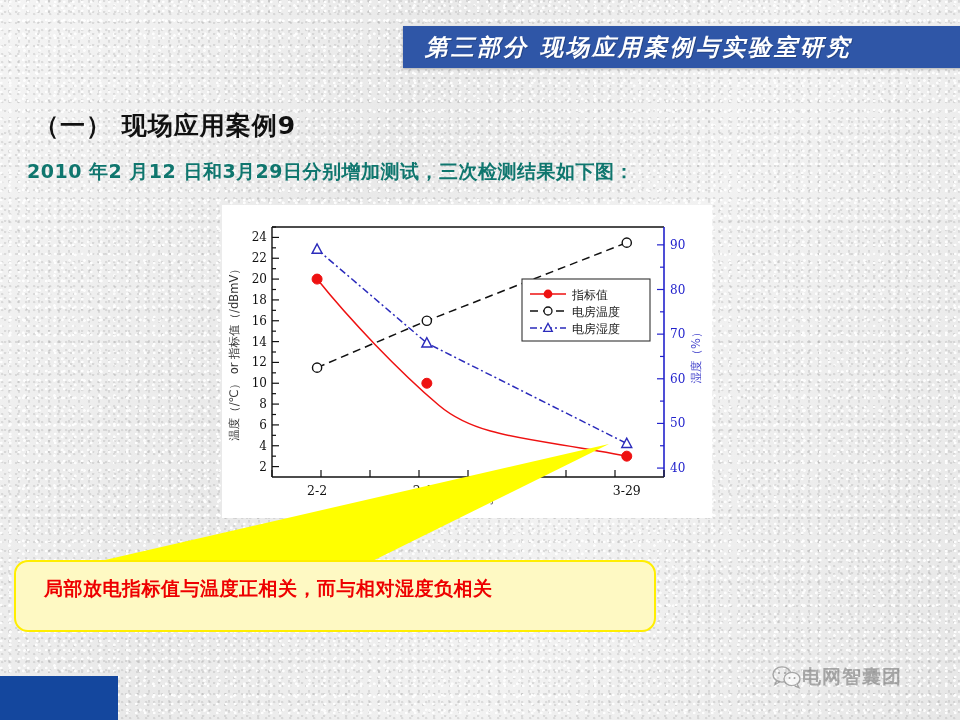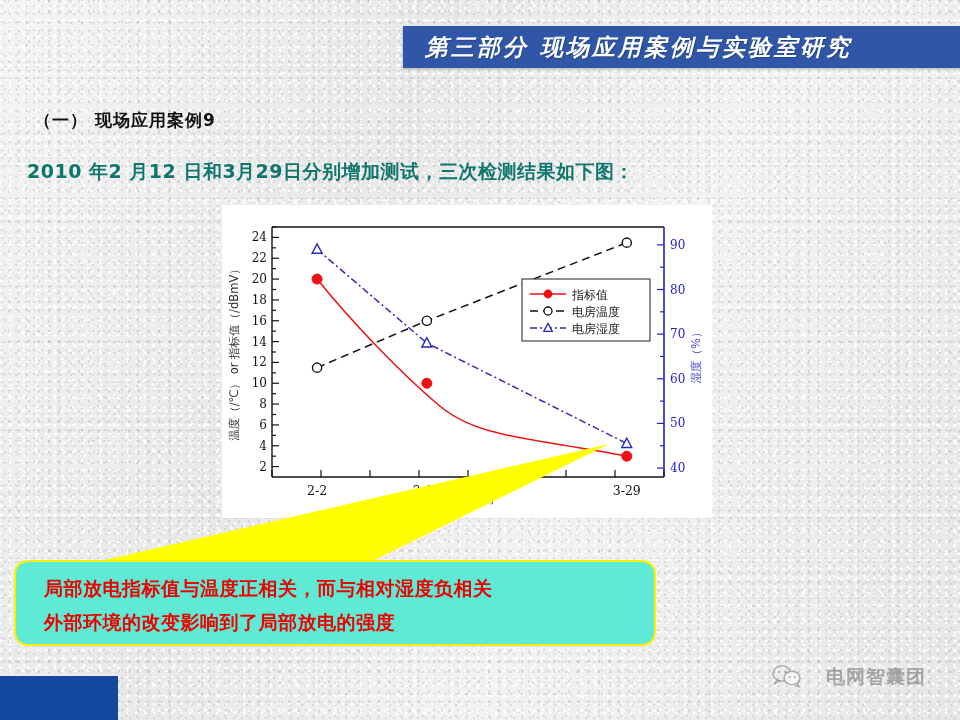--- a/index.html
+++ b/index.html
@@ -53,21 +53,21 @@
     padding-left: 22px;
     white-space: nowrap;
     text-shadow: 1px 1px 0 rgba(0,0,0,.2);
   }
 
   
   #section-heading {
     position: absolute;
     left: 34px;
     top: 109px;
-    font-size: 17px;
+    font-size: 25px;
     font-weight: bold;
     color: #111111;
     letter-spacing: 1px;
     white-space: nowrap;
   }
   #sub-line {
     position: absolute;
     left: 27px;
     top: 159px;
     font-size: 19px;
@@ -95,22 +95,22 @@
     top: 440px;
     width: 700px;
     height: 160px;
     pointer-events: none;
   }
   #callout-box {
     position: absolute;
     left: 14px;
     top: 560px;
     width: 642px;
-    height: 86px;
-    background: #5eead4;
+    height: 72px;
+    background: #fef9c3;
     border: 2px solid #ffee00;
     border-radius: 14px;
     box-sizing: border-box;
     padding: 9px 0 0 28px;
   }
   .callout-line {
     color: #ee0000;
     font-size: 19px;
     font-weight: bold;
     letter-spacing: .5px;
@@ -127,22 +127,22 @@
     height: 44px;
     background: #14479e;
   }
 
   
   #watermark {
     position: absolute;
     left: 772px;
     top: 664px;
     display: flex;
-    align-items: flex-start;
-    gap: 24px;
+    align-items: center;
+    gap: 0;
     opacity: .55;
   }
   #watermark-text {
     font-size: 19px;
     font-weight: bold;
     color: #6d6d6d;
     letter-spacing: 1px;
     white-space: nowrap;
   }
 </style>
@@ -292,21 +292,20 @@
       </g>
   </svg>
 </div>
 
 <svg id="callout-arrow" viewBox="0 0 700 160">
   <polygon points="609,4 334,140 18,140" fill="#ffff00"></polygon>
 </svg>
 
 <div id="callout-box">
   <div class="callout-line">局部放电指标值与温度正相关，而与相对湿度负相关</div>
-  <div class="callout-line">外部环境的改变影响到了局部放电的强度</div>
 </div>
 
 <div id="bottom-blue"></div>
 
 <div id="watermark">
   <svg width="30" height="24" viewBox="0 0 30 24">
     <ellipse cx="10" cy="9.5" rx="9" ry="7.6" fill="none" stroke="#6d6d6d" stroke-width="1.4"></ellipse>
     <path d="M5 15 L3 19.5 L7.5 17" fill="none" stroke="#6d6d6d" stroke-width="1.4"></path>
     <circle cx="7" cy="8" r="1.1" fill="#6d6d6d"></circle>
     <circle cx="13" cy="8" r="1.1" fill="#6d6d6d"></circle>

